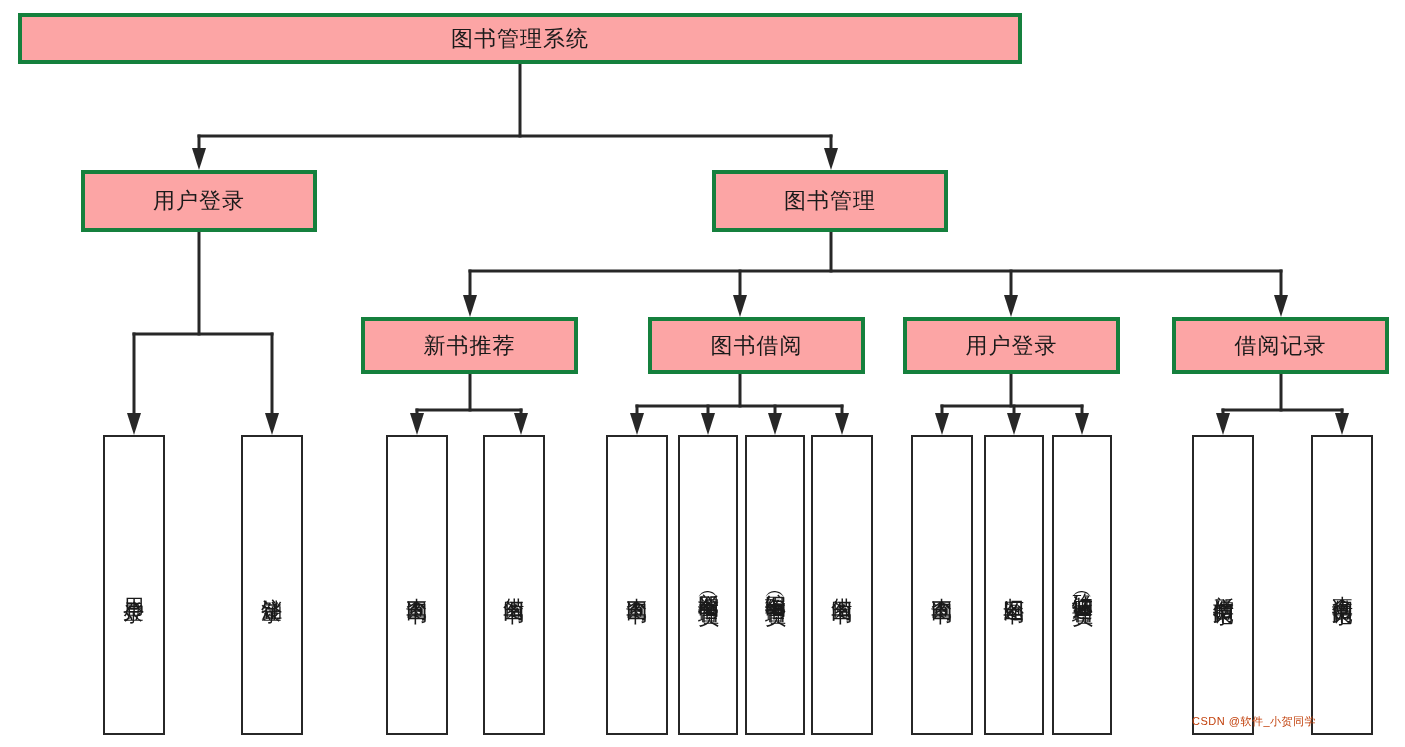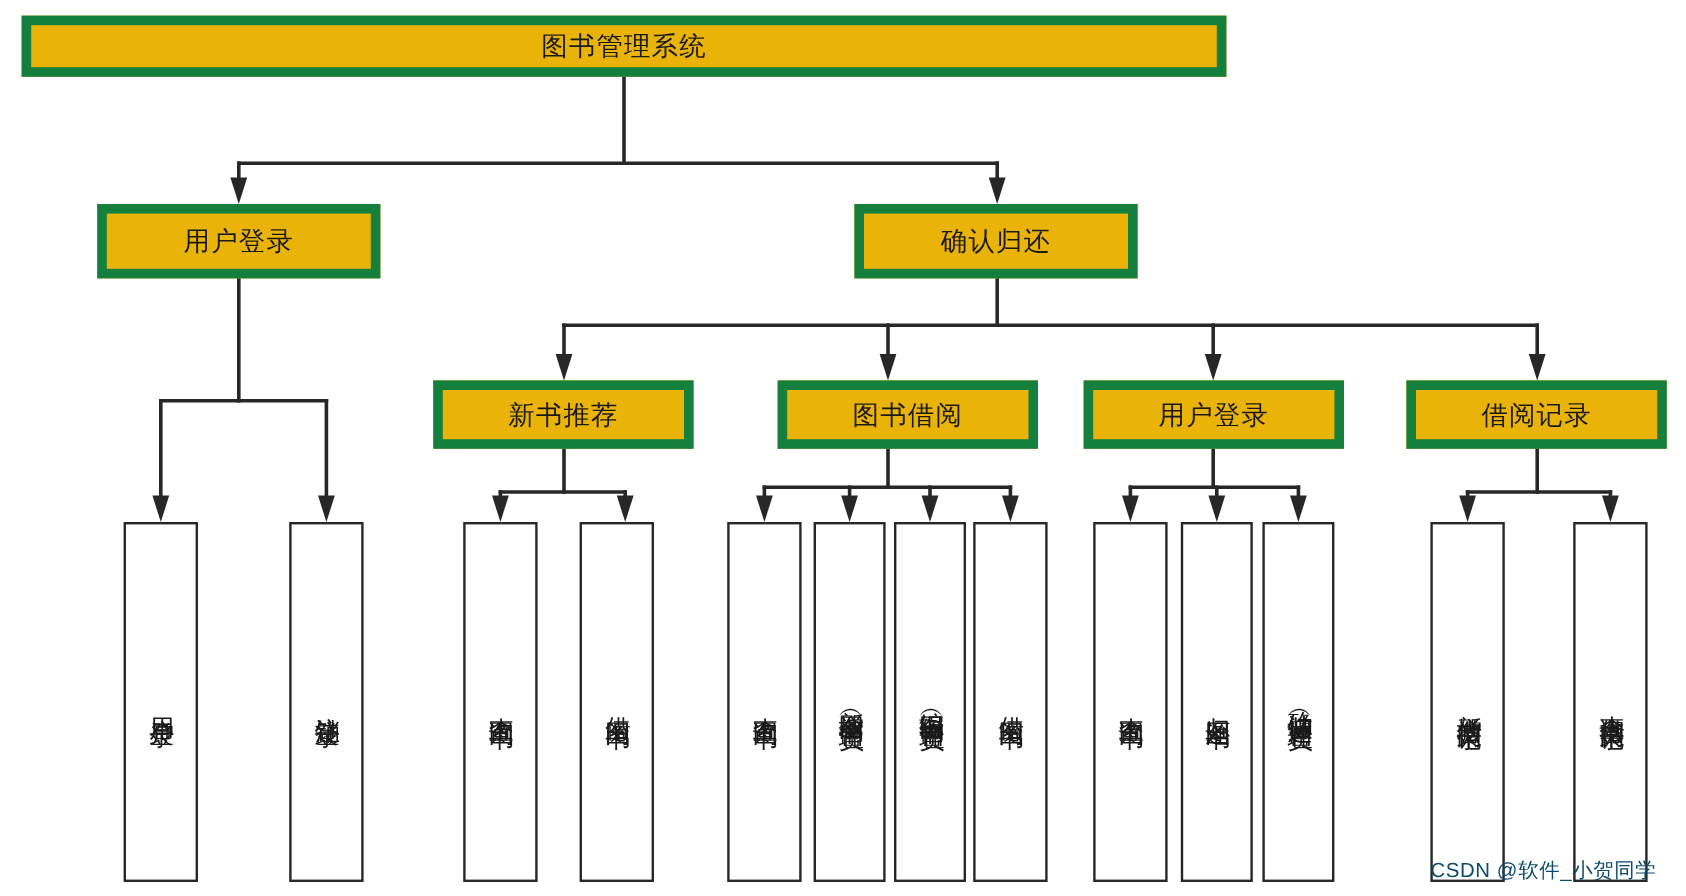--- a/index.html
+++ b/index.html
@@ -22,22 +22,22 @@
   svg.layer {
     position: absolute;
     top: 0;
     left: 0;
     width: 1405px;
     height: 747px;
   }
   .node-box {
     position: absolute;
     box-sizing: border-box;
-    border: 8px solid #15803d;
-    background: #eab308;
+    border: 4px solid #15803d;
+    background: #fca5a5;
     display: flex;
     align-items: center;
     justify-content: center;
     color: #1a1a1a;
   }
   .node-box .node-label {
     font-size: 22px;
     line-height: 1.15;
     letter-spacing: 1px;
     white-space: nowrap;
@@ -63,22 +63,22 @@
     text-align: center;
   }
   .leaf-box.leaf-tall .leaf-label {
     font-size: 21px;
     line-height: 1.28;
   }
   .watermark {
     position: absolute;
     left: 1192px;
     top: 714px;
-    font-size: 17px;
-    color: #0c4a6e;
+    font-size: 11px;
+    color: #c2410c;
     letter-spacing: 0.5px;
     white-space: nowrap;
     user-select: none;
   }
 </style>
 </head>
 <body>
 
 <div id="diagram-root">
 
@@ -142,21 +142,21 @@
   </svg>
 
   <div id="node-layer">
       <div class="node-box" style="left: 18px; top: 13px; width: 1004px; height: 51px;">
         <span class="node-label">图书管理系统</span>
       </div>
       <div class="node-box" style="left: 81px; top: 170px; width: 236px; height: 62px;">
         <span class="node-label">用户登录</span>
       </div>
       <div class="node-box" style="left: 712px; top: 170px; width: 236px; height: 62px;">
-        <span class="node-label">确认归还</span>
+        <span class="node-label">图书管理</span>
       </div>
       <div class="node-box" style="left: 361px; top: 317px; width: 217px; height: 57px;">
         <span class="node-label">新书推荐</span>
       </div>
       <div class="node-box" style="left: 648px; top: 317px; width: 217px; height: 57px;">
         <span class="node-label">图书借阅</span>
       </div>
       <div class="node-box" style="left: 903px; top: 317px; width: 217px; height: 57px;">
         <span class="node-label">用户登录</span>
       </div>

